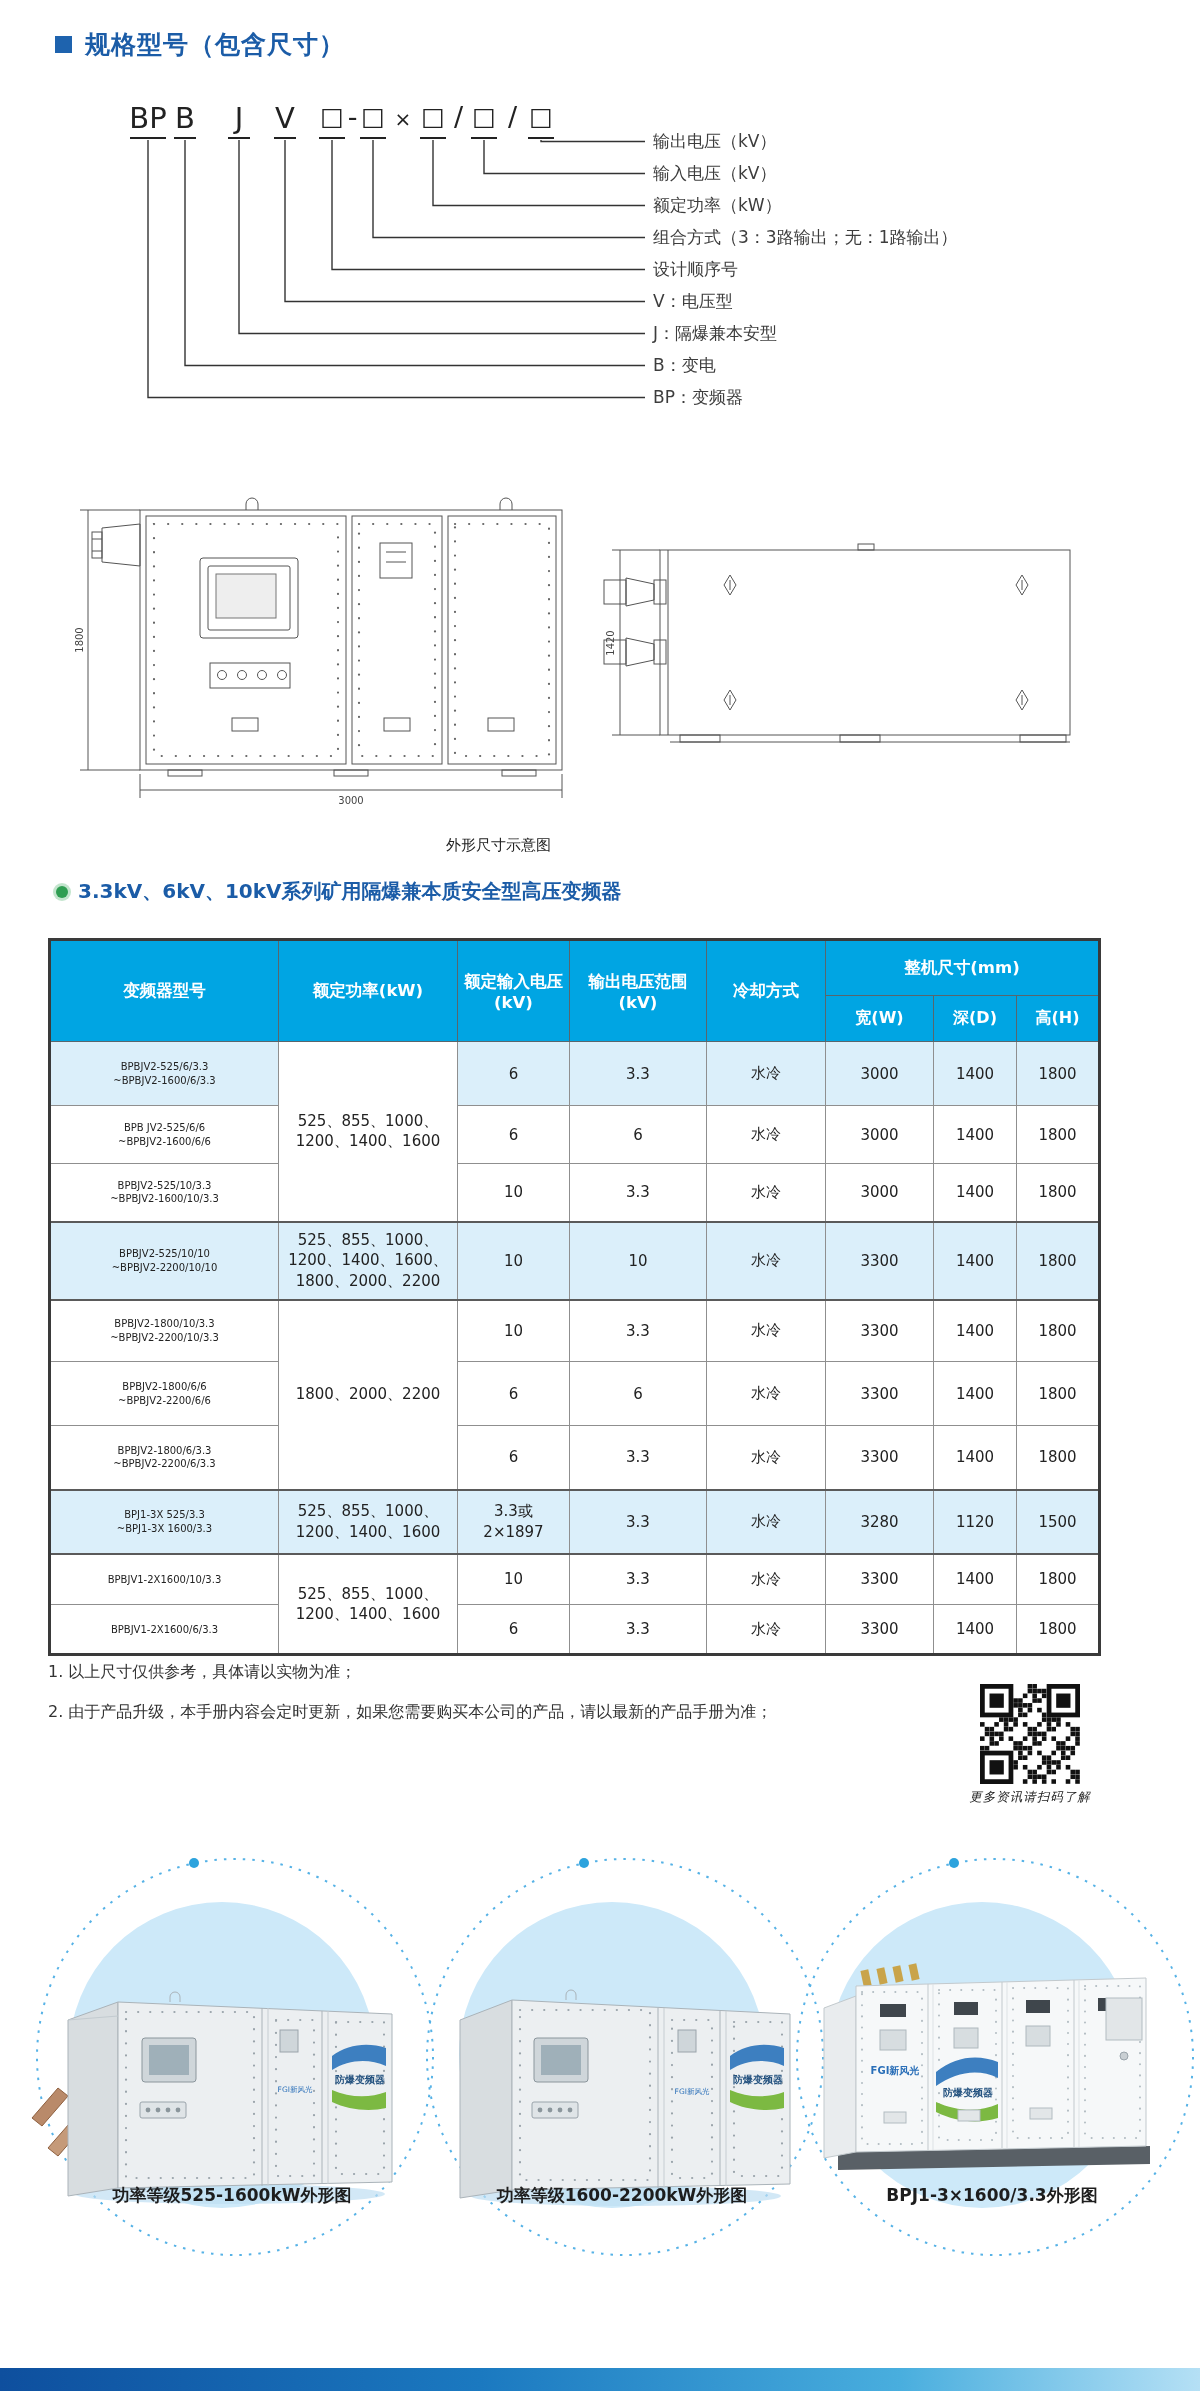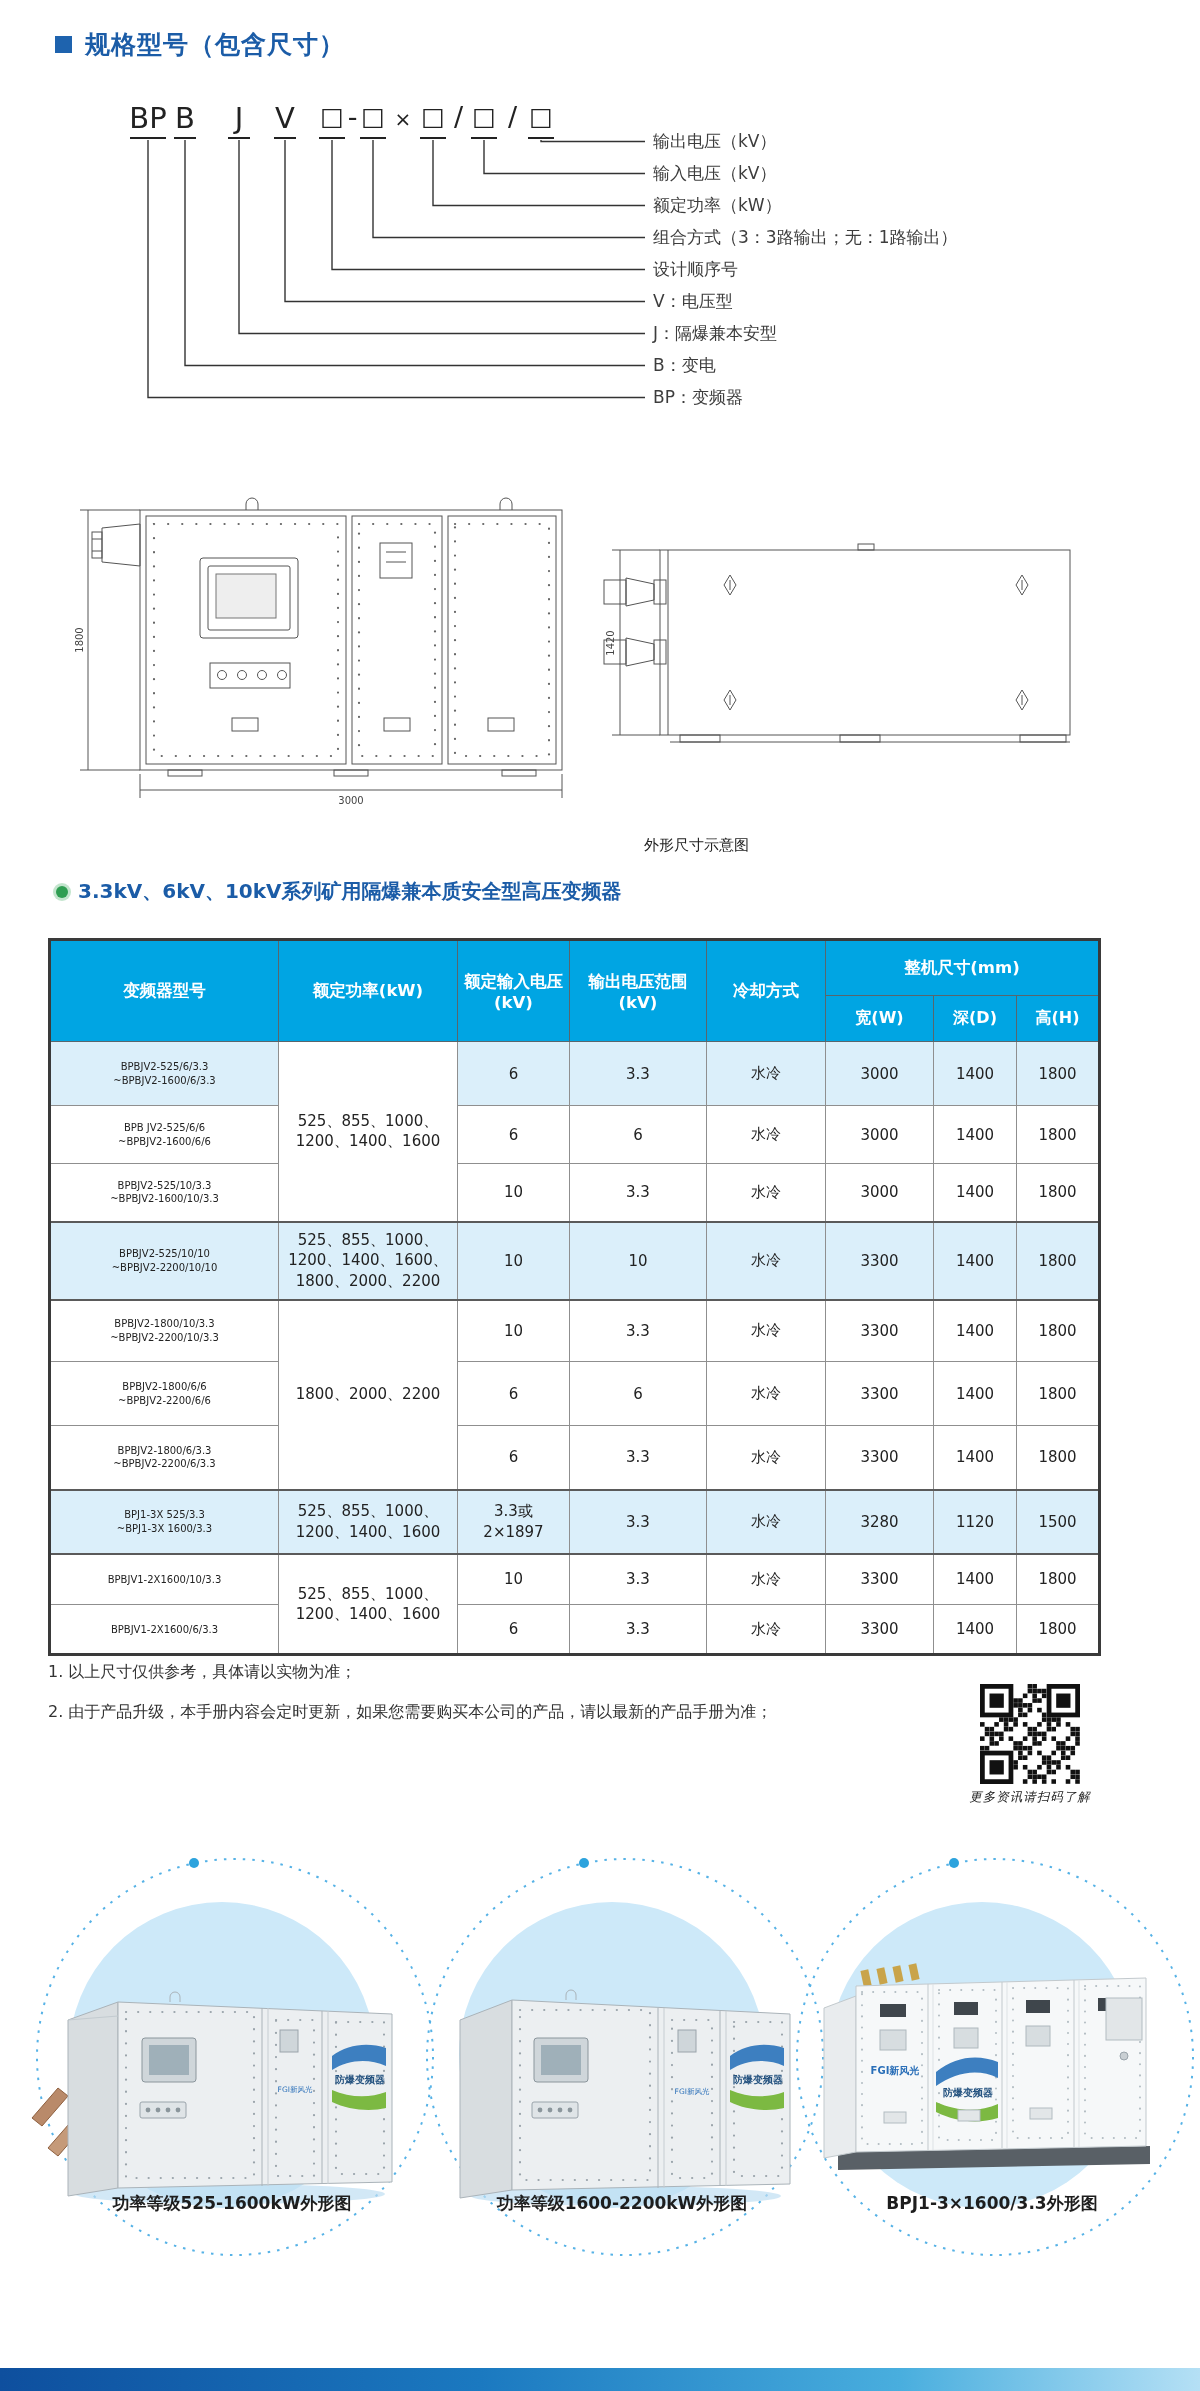--- a/index.html
+++ b/index.html
@@ -9,21 +9,21 @@
   .title-row{position:absolute;left:55px;top:28px;display:flex;align-items:center;gap:13px;}
   .sq{width:17px;height:17px;background:#1e63ae;display:inline-block;}
   .title{font-size:25px;font-weight:bold;color:#1b5ca7;margin:0;letter-spacing:1px;}
 
   
   #diagram-svg{position:absolute;left:60px;top:88px;}
 
   
   #front-view{position:absolute;left:50px;top:468px;}
   #top-view{position:absolute;left:590px;top:520px;}
-  .drw-cap{position:absolute;left:429px;top:836px;width:320px;text-align:right;font-size:15px;color:#222;}
+  .drw-cap{position:absolute;left:446px;top:836px;width:320px;text-align:left;font-size:15px;color:#222;}
 
   
   .sec-head{position:absolute;left:56px;top:878px;display:flex;align-items:center;gap:10px;}
   .dot{width:12px;height:12px;border-radius:50%;background:#2f9e52;box-shadow:0 0 0 3px rgba(57,168,91,.30);}
   .sec-title{font-size:20px;font-weight:bold;color:#1b5ca7;}
 
   
   table.spec{position:absolute;left:48px;top:938px;width:1050px;border-collapse:collapse;table-layout:fixed;
     border:3px solid #3a3a3a;}
   table.spec th{background:#00a5e3;color:#fff;font-size:16.5px;font-weight:bold;border:1px solid #58666d;}
@@ -44,21 +44,21 @@
   
   .qr-wrap{position:absolute;left:952px;top:1684px;width:156px;text-align:center;}
   #qr-svg{display:block;margin:0 auto;}
   .qr-cap{margin-top:5px;font-family:"DejaVu Serif","Liberation Serif",serif;font-style:italic;font-size:12.5px;color:#222;letter-spacing:1px;white-space:nowrap;}
 
   
   .product{position:absolute;width:420px;height:430px;}
   .ring{position:absolute;left:8px;top:0;}
   .bubble{position:absolute;width:306px;height:306px;border-radius:50%;background:#cde9f9;left:60px;top:52px;}
   .cab{position:absolute;}
-  .p-cap{position:absolute;left:30px;width:360px;top:340px;text-align:center;font-size:17px;font-weight:bold;color:#1d1d1d;}
+  .p-cap{position:absolute;left:30px;width:360px;top:332px;text-align:center;font-size:17px;font-weight:bold;color:#1d1d1d;}
 
   .footer-bar{position:absolute;left:0;top:2368px;width:1200px;height:23px;
     background:linear-gradient(90deg,#0e4f9e 0%,#1b79c0 40%,#49aede 75%,#b5e0f5 100%);}
 
   svg text{font-family:"DejaVu Sans","Liberation Sans",sans-serif;}
 </style>
 </head>
 <body>
 
 <div class="title-row">

